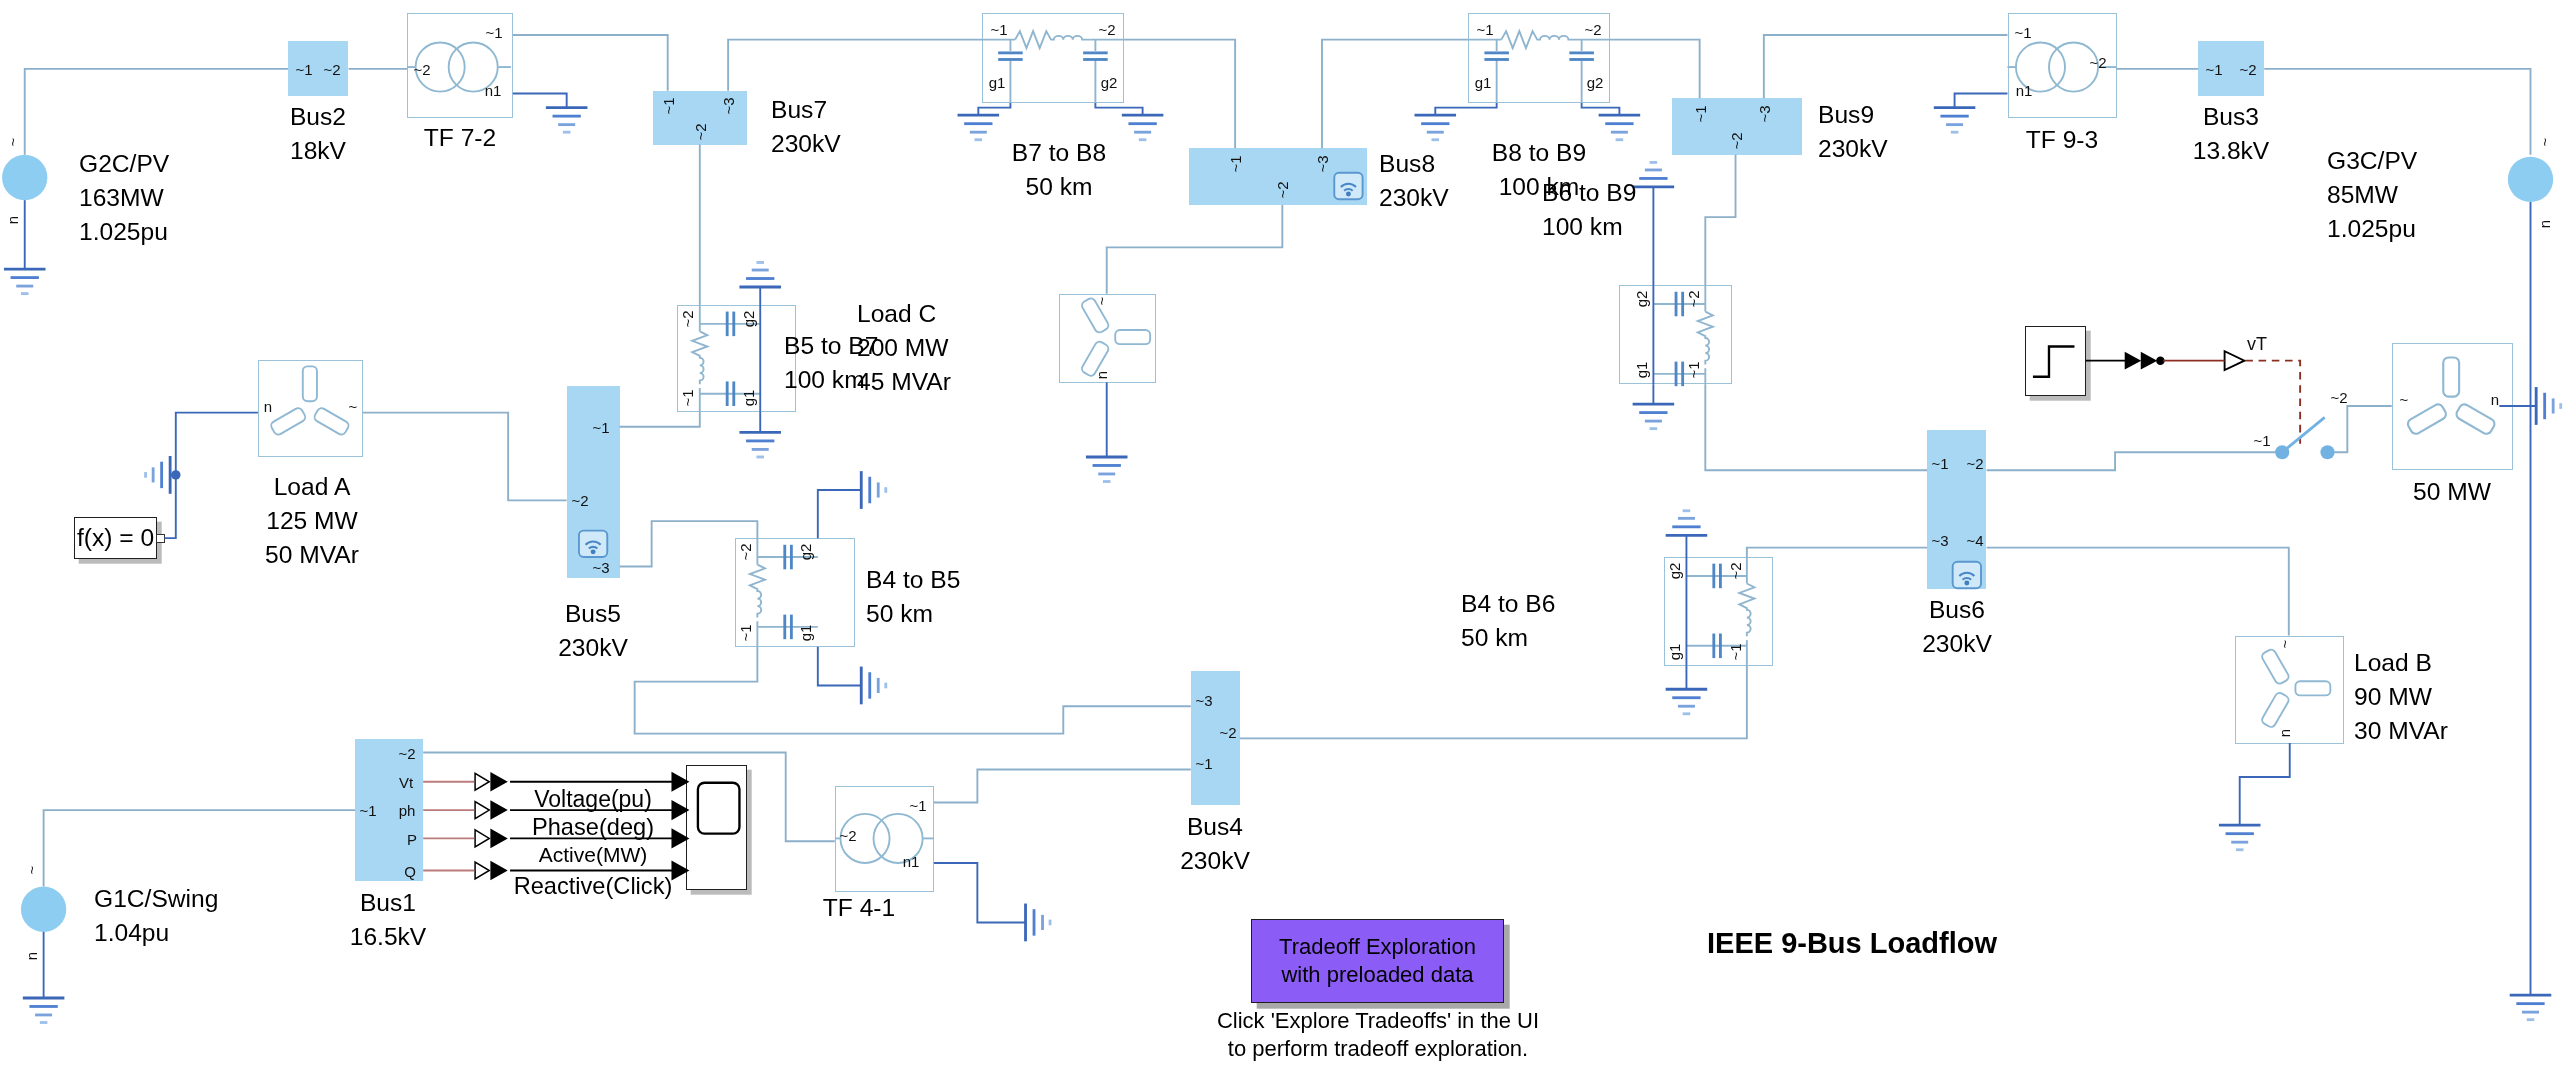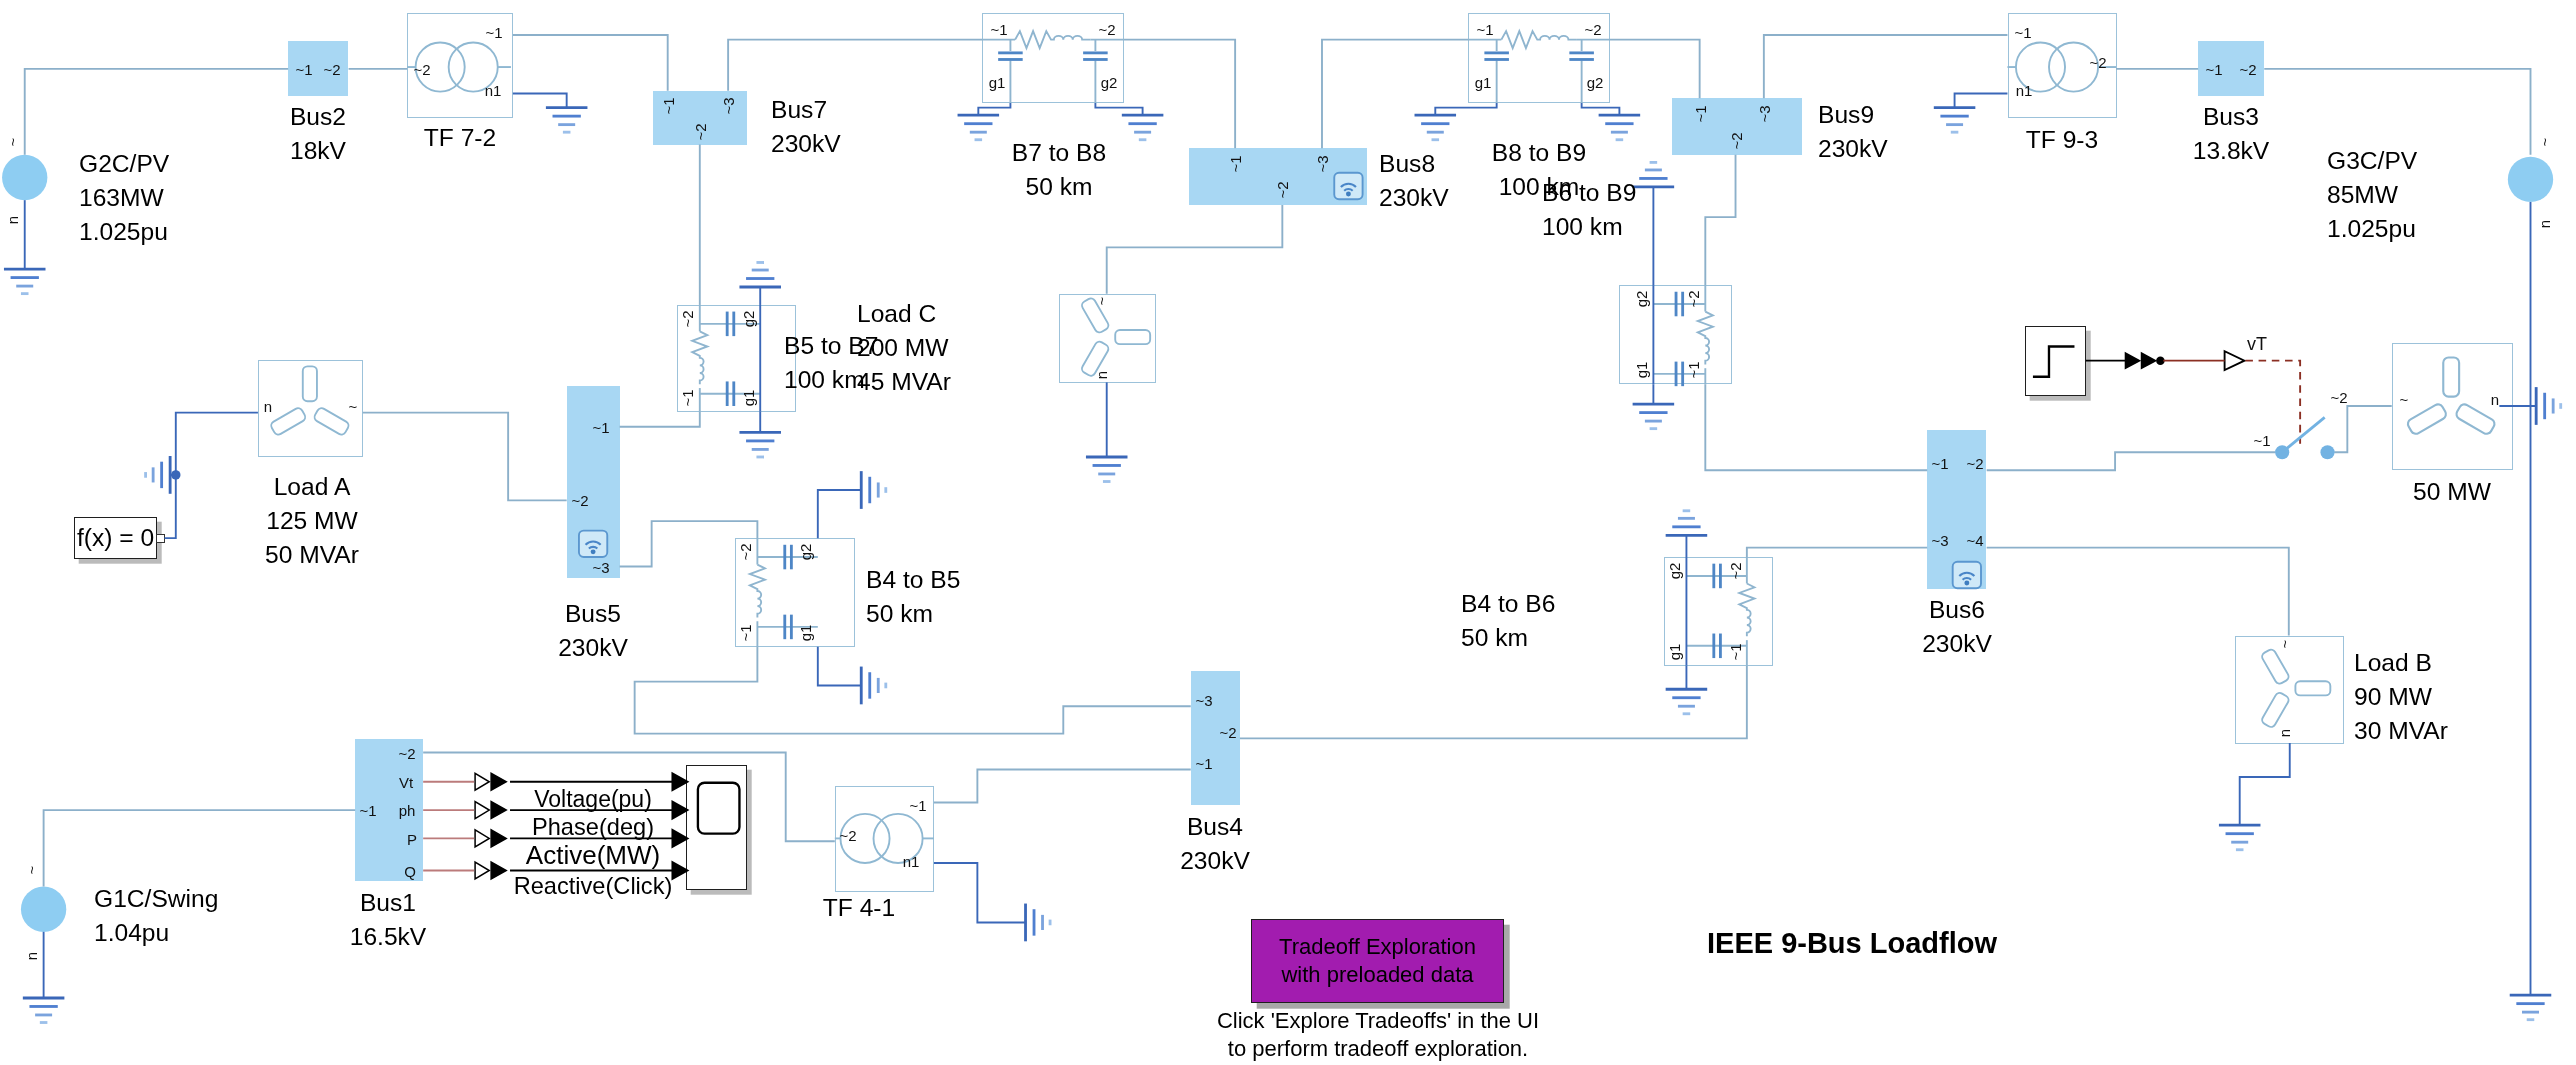--- a/index.html
+++ b/index.html
@@ -2,21 +2,21 @@
 <html style="font-size:15px"><head>
 <meta charset="utf-8">
 <style>
   html,body{margin:0;padding:0;background:#fff;}
   #canvas{position:relative;width:2576px;height:1065px;background:#ffffff;overflow:hidden;
           font-family:"Liberation Sans",sans-serif;}
   #canvas *{box-sizing:border-box;}
   .bus{position:absolute;background:#a8d7f3;}
   .wbox{position:absolute;background:#fff;border:1.9px solid #9cc2da;}
   .sim{position:absolute;background:#fff;border:1.9px solid #1f1f1f;box-shadow:4.7px 4.7px 0 rgba(120,120,120,.5);}
-  .orange{position:absolute;background:#a21caf;border:1.9px solid #1f1f1f;box-shadow:5.7px 5.7px 0 rgba(110,110,110,.6);
+  .orange{position:absolute;background:#8b5cf6;border:1.9px solid #1f1f1f;box-shadow:5.7px 5.7px 0 rgba(110,110,110,.6);
           display:flex;flex-direction:column;justify-content:center;align-items:center;}
   .orange div{font:22px/28px "Liberation Sans",sans-serif;color:#000;}
   .lbl{position:absolute;color:#000;font:24.6px/34px "Liberation Sans",sans-serif;white-space:nowrap;}
   .ctr{transform:translateX(-50%);text-align:center;}
   .rgt{text-align:left;}
   .up{position:absolute;font:15px "Liberation Sans",sans-serif;color:#111;white-space:nowrap;
       transform:translate(-50%,-50%);}
   .rp{position:absolute;font:15px "Liberation Sans",sans-serif;color:#111;white-space:nowrap;
       transform:translate(-50%,-50%) rotate(-90deg);}
   svg.layer{position:absolute;left:0;top:0;}
@@ -530,21 +530,21 @@
   </div>
   <div class="lbl" style="left:2354px;top:646px">
     <div>Load B</div>
       <div>90 MW</div>
       <div>30 MVAr</div>
   </div>
   <div class="lbl ctr" style="left:2452px;top:475px">50 MW</div>
 
   <div class="lbl ctr" style="left:593px;top:786px;font-size:23px;line-height:26.4px">Voltage(pu)</div>
   <div class="lbl ctr" style="left:593px;top:814px;font-size:23.6px;line-height:26.4px">Phase(deg)</div>
-  <div class="lbl ctr" style="left:593px;top:842px;font-size:26px;line-height:26.4px">Active(MW)</div>
+  <div class="lbl ctr" style="left:593px;top:842px;font-size:21px;line-height:26.4px">Active(MW)</div>
   <div class="lbl ctr" style="left:593px;top:873px;font-size:23.6px;line-height:26.4px">Reactive(Click)</div>
 
   <div class="title" style="left:1707px;top:927px">IEEE 9-Bus Loadflow</div>
   <div class="note" style="left:1378px;top:1007px">Click 'Explore Tradeoffs' in the UI</div>
   <div class="note" style="left:1378px;top:1035px">to perform tradeoff exploration.</div>
 
 </div>
 
 
 </body></html>

